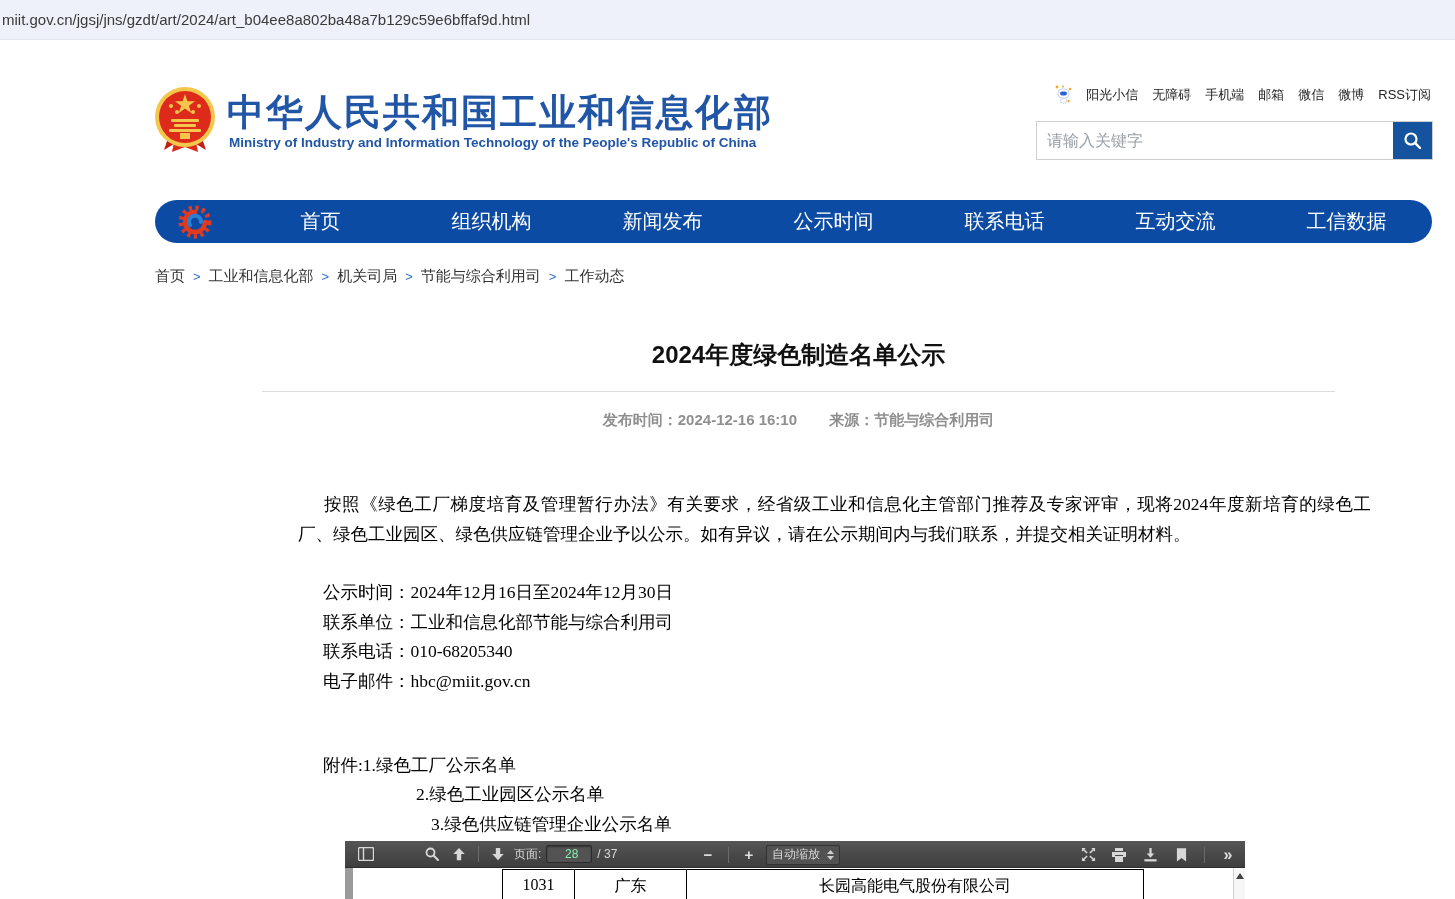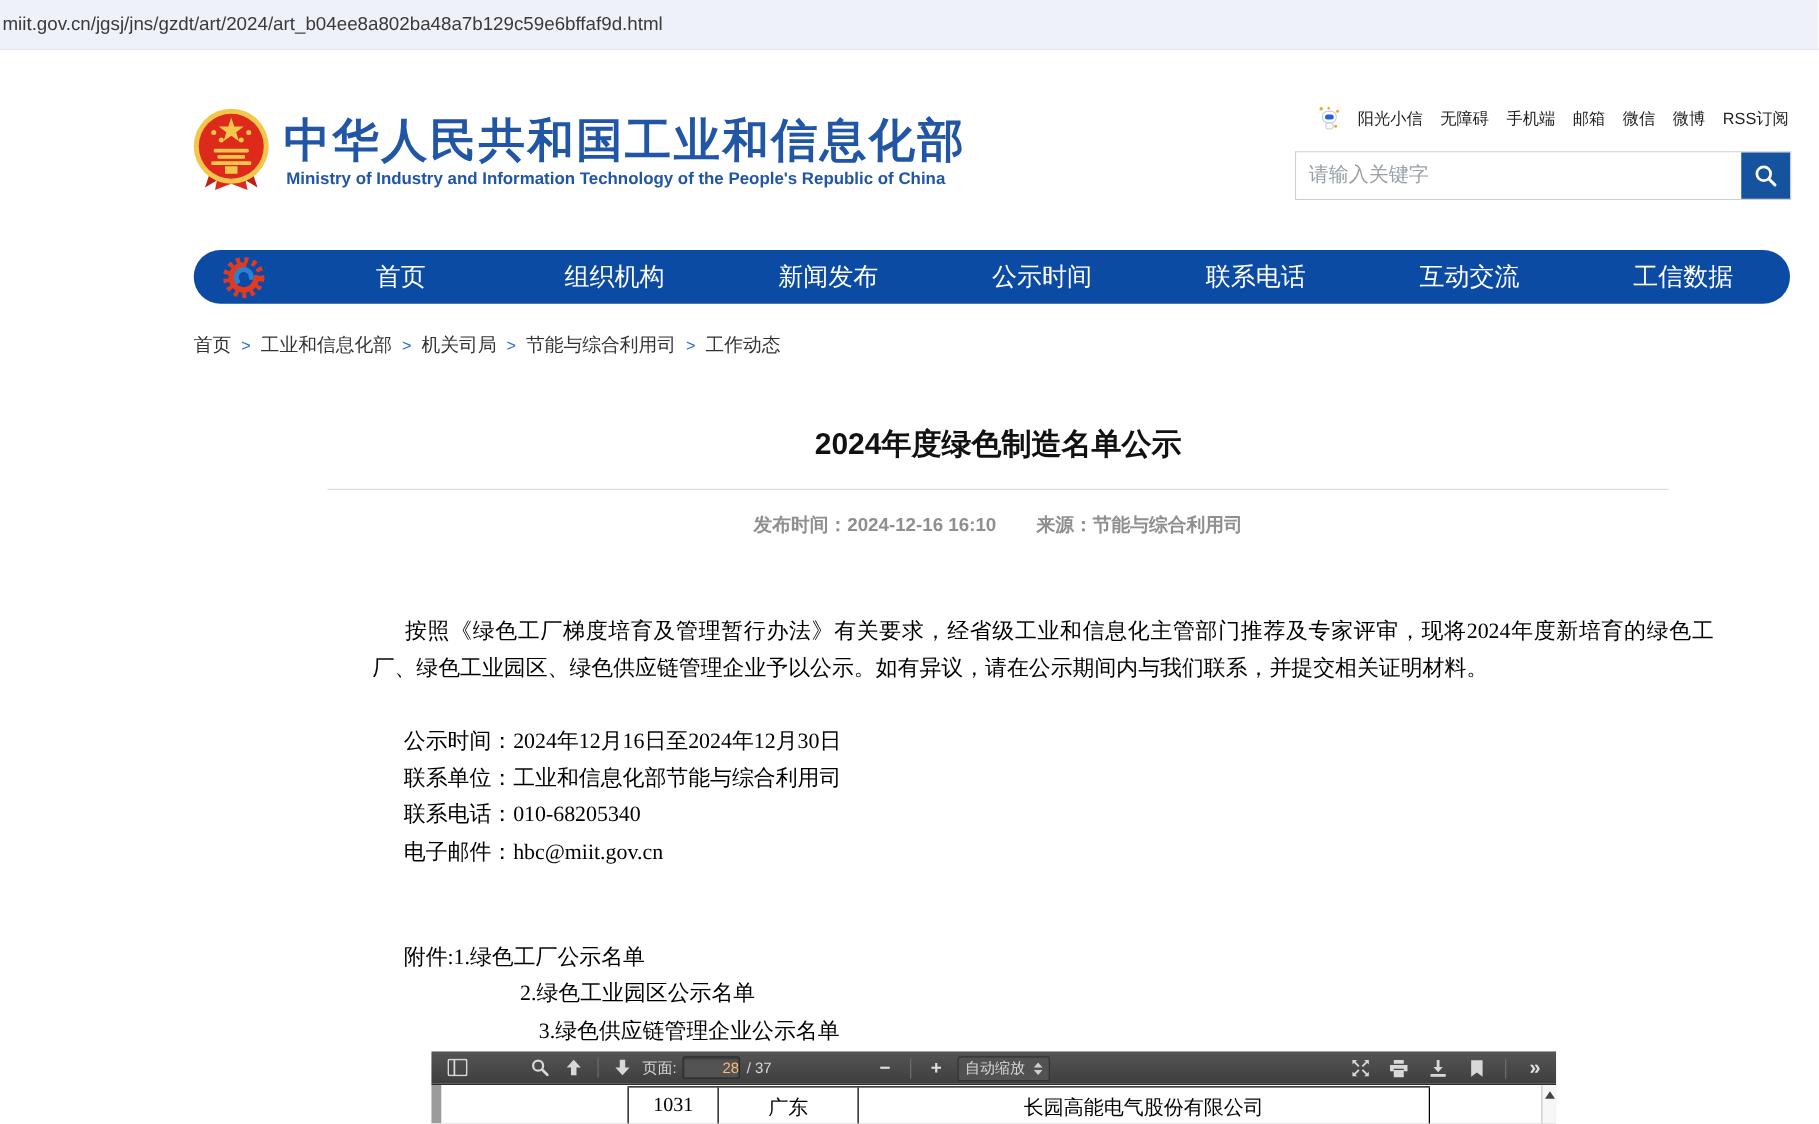--- a/index.html
+++ b/index.html
@@ -65,22 +65,22 @@
   .pdf-toolbar { position:relative; height:27px; background:linear-gradient(#555,#3e3e3e);
                  border-bottom:1px solid #2c2c2c; display:flex; align-items:center;
                  color:#d8d8d8; font-size:12px; }
   .tb-btn { display:flex; align-items:center; justify-content:center; height:22px; min-width:22px;
             cursor:pointer; }
   .tb-sep { width:1px; height:16px; background:#6b6b6b; margin:0 3px; }
   .tb-left { display:flex; align-items:center; gap:5px; padding-left:10px; }
   .tb-mid { position:absolute; left:352px; display:flex; align-items:center; gap:6px; top:0; height:27px; }
   .tb-right { position:absolute; right:6px; top:0; height:27px; display:flex; align-items:center; gap:9px; }
   .page-input { width:46px; height:18px; background:#535353; border:1px solid #2b2b2b;
-                box-shadow:inset 0 1px 2px rgba(0,0,0,.4); color:#fdba74; font-size:12px;
-                text-align:right; padding-right:0; border-radius:2px; }
+                box-shadow:inset 0 1px 2px rgba(0,0,0,.4); color:#86efac; font-size:12px;
+                text-align:right; padding-right:13px; border-radius:2px; }
   .zoom-select { display:flex; align-items:center; height:20px; background:#525252;
                  border:1px solid #333; border-radius:2px; padding:0 5px; gap:7px; cursor:pointer; }
   .tb-glyph { font-size:15px; font-weight:bold; color:#e0e0e0; line-height:1; }
   .more-glyph { font-size:16px; font-weight:bold; color:#e0e0e0; }
 
   .pdf-content { position:relative; height:31px; background:#9b9b9b; }
   .pdf-page { position:absolute; left:8px; top:0; width:880px; height:31px; background:#fff; }
   .pdf-table { position:absolute; left:113px; top:1px; display:flex; border-top:1px solid #000; }
   .pdf-cell { border-left:1px solid #000; height:40px; font-size:16px; text-align:center;
               padding-top:6px; color:#000; }

